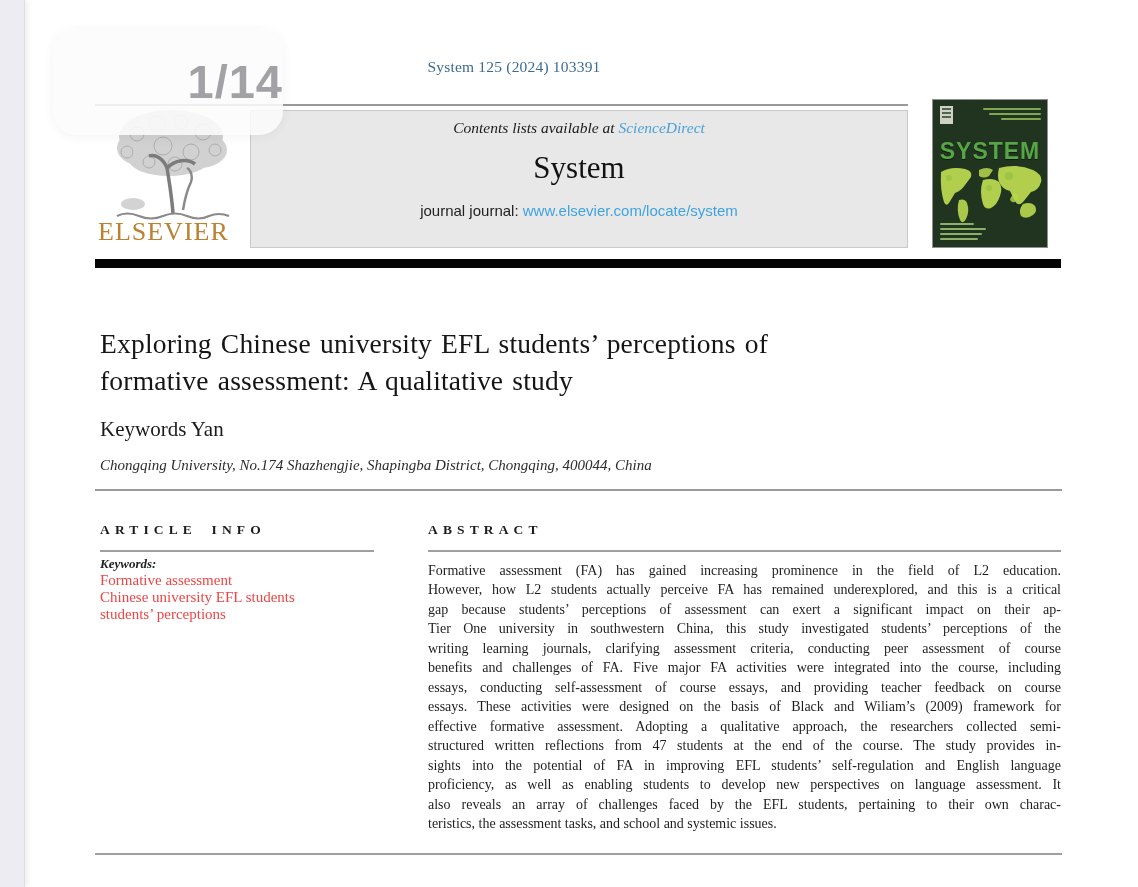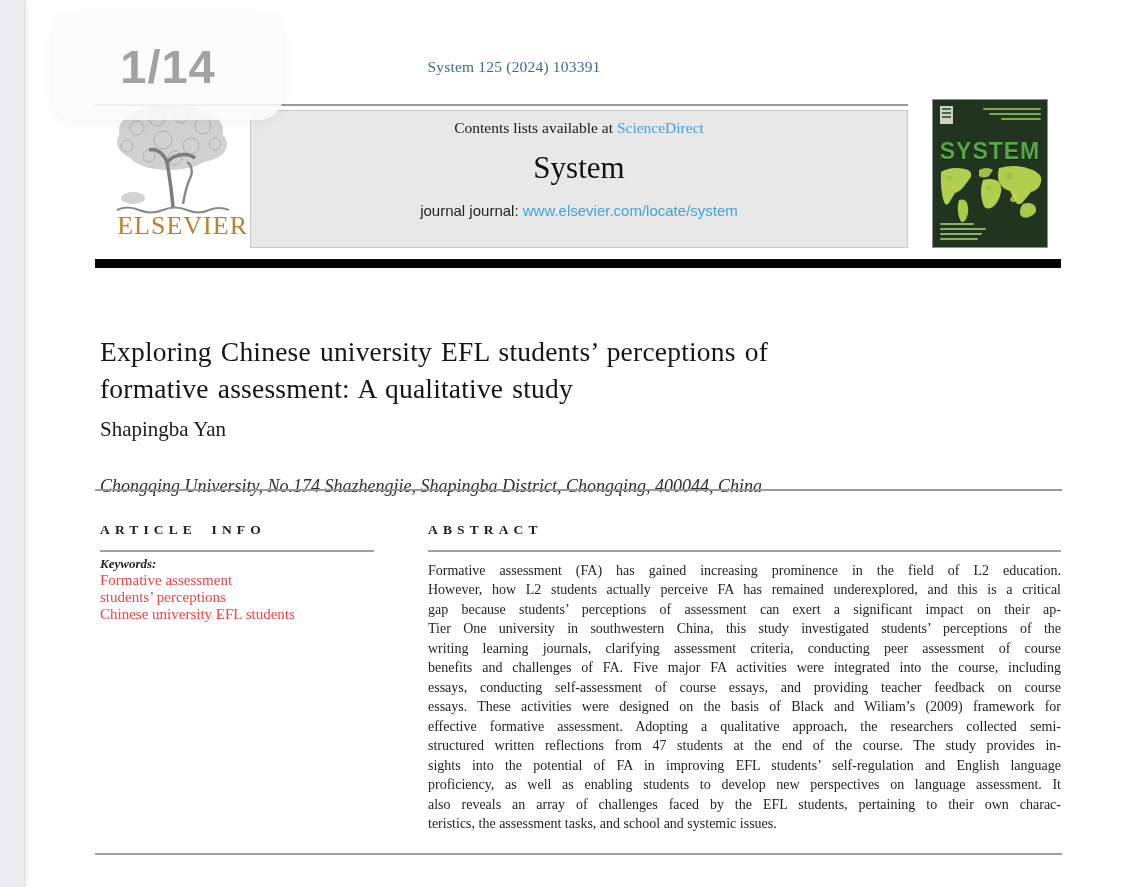--- a/index.html
+++ b/index.html
@@ -10,27 +10,27 @@
   .left-strip { position:absolute; left:0; top:0; width:25px; height:887px;
                 background:#ececf2; border-right:1px solid #dddde4;
                 box-shadow:2px 0 6px rgba(60,60,80,0.10); }
 
   
   .citation { position:absolute; left:0; top:58px; width:1028px; text-align:center;
               font-size:15.5px; color:#3d6b90; letter-spacing:.2px; cursor:pointer; }
 
   .rule-top { position:absolute; left:95px; top:104px; width:813px; height:2px; background:#9a9a9a; }
 
-  .elsevier { position:absolute; left:98px; top:100px; width:150px; height:146px; text-align:right; }
+  .elsevier { position:absolute; left:98px; top:106px; width:150px; height:146px; text-align:left; }
   .elsevier svg { display:block; margin:0 auto; }
   .elsevier-word { font-size:26px; color:#bb8030; letter-spacing:1px; line-height:24px; }
 
   .header-box { position:absolute; left:250px; top:110px; width:658px; height:138px;
                 background:#e8e8e8; border:1px solid #c9c9c9; text-align:center; }
-  .contents-line { margin-top:8px; font-size:15.5px; color:#1a1a1a; }
+  .contents-line { margin-top:8px; font-size:15.5px; color:#1a1a1a;font-style:italic; }
   .link { color:#4aa0d8; cursor:pointer; }
   .journal-name { margin-top:13px; font-size:31px; color:#111; }
   .homepage-line { margin-top:16px; font-family:"Liberation Sans", sans-serif;
                    font-size:15px; color:#222; }
   .homepage-line .link { color:#3ea3e0; }
 
   
   .cover { position:absolute; left:932px; top:99px; width:116px; height:149px;
            background:#20341f; border:1px solid #8f8f8f; overflow:hidden; }
   .cover-minilogo { position:absolute; left:7px; top:6px; width:13px; height:18px;
@@ -42,23 +42,23 @@
                  font-family:"Liberation Sans", sans-serif; font-weight:bold; font-size:23px;
                  color:#57a547; letter-spacing:1px; text-shadow:0 1px 0 #0e1c0e; }
   .cover-map { position:absolute; left:2px; top:64px; }
   .cover-botlines { position:absolute; left:7px; bottom:7px; width:60px; }
   .cover-botlines i { display:block; height:2px; background:#a8cf7a; opacity:.8; margin-top:3px; border-radius:1px; }
 
   .black-bar { position:absolute; left:95px; top:259px; width:966px; height:9px; background:#050505; }
 
   
   .title { position:absolute; left:100px; top:325px; width:780px;
-           font-size:27.5px; line-height:37px; color:#151515; letter-spacing:.2px; word-spacing:2px;margin-top:8px; }
+           font-size:27.5px; line-height:37px; color:#151515; letter-spacing:.2px; word-spacing:2px; }
   .author { position:absolute; left:100px; top:417px; font-size:21px; color:#1a1a1a; }
-  .affiliation { position:absolute; left:100px; top:457px; font-size:18px; font-style:italic; color:#2c2c2c;margin-top:19px; }
+  .affiliation { position:absolute; left:100px; top:457px; font-size:15px; font-style:italic; color:#2c2c2c; }
 
   .rule-aff { position:absolute; left:95px; top:489px; width:967px; height:2px; background:#9a9a9a; }
 
   
   .colhead { font-size:13.5px; font-weight:bold; color:#1c1c1c;
              letter-spacing:.38em; word-spacing:.45em; }
   .info-col { position:absolute; left:100px; top:522px; width:274px; }
   .info-rule { margin-top:12px; height:1.5px; background:#9f9f9f; }
   .kw-label { margin-top:4px; font-size:13px; font-style:italic; font-weight:bold; color:#222; }
   .kw-item { font-size:15px; line-height:17px; color:#ef4444; }
@@ -66,24 +66,24 @@
   .abs-col { position:absolute; left:428px; top:522px; width:633px; }
   .abs-rule { margin-top:12px; height:1.5px; background:#9f9f9f; }
   .abs-body { margin-top:9px; }
   .abs-line { font-size:14px; line-height:19.5px; color:#1e1e1e;
               text-align:justify; text-align-last:justify; }
   .abs-line.last { text-align-last:left; }
 
   .rule-bottom { position:absolute; left:95px; top:853px; width:967px; height:1.5px; background:#9f9f9f; }
 
   
-  .toast { position:absolute; left:53px; top:13px; width:230px; height:107px;
+  .toast { position:absolute; left:53px; top:28px; width:230px; height:107px;
            background:rgba(251,251,252,0.87); border-radius:24px;
            box-shadow:0 2px 12px rgba(0,0,0,0.05); z-index:5;
-           display:flex; align-items:center; justify-content:center; }
+           display:flex; align-items:center; justify-content:flex-end; }
   .toast span { font-family:"Liberation Sans", sans-serif; font-weight:600;
                 font-size:47px; color:#a2a2a6; letter-spacing:1px; }
 </style>
 </head>
 <body>
 
 <div class="screen">
 
   <div class="left-strip"></div>
 
@@ -168,32 +168,32 @@
         <i style="width:38px;"></i>
     </div>
   </div>
 
   <div class="black-bar"></div>
 
   <div class="title">
     <div>Exploring Chinese university EFL students’ perceptions of</div>
     <div>formative assessment: A qualitative study</div>
   </div>
-  <div class="author">Shapingba Yan</div>
+  <div class="author">Keywords Yan</div>
   <div class="affiliation">Chongqing University, No.174 Shazhengjie, Shapingba District, Chongqing, 400044, China</div>
 
   <div class="rule-aff"></div>
 
   <div class="info-col">
     <div class="colhead">ARTICLE INFO</div>
     <div class="info-rule"></div>
     <div class="kw-label">Keywords:</div>
     <div class="kw-item">Formative assessment</div>
+    <div class="kw-item">Chinese university EFL students</div>
     <div class="kw-item">students’ perceptions</div>
-    <div class="kw-item">Chinese university EFL students</div>
   </div>
 
   <div class="abs-col">
     <div class="colhead">ABSTRACT</div>
     <div class="abs-rule"></div>
     <div class="abs-body">
       <div class="abs-line">Formative assessment (FA) has gained increasing prominence in the field of L2 education.</div>
       <div class="abs-line">However, how L2 students actually perceive FA has remained underexplored, and this is a critical</div>
       <div class="abs-line">gap because students’ perceptions of assessment can exert a significant impact on their ap-</div>
       <div class="abs-line">Tier One university in southwestern China, this study investigated students’ perceptions of the</div>

